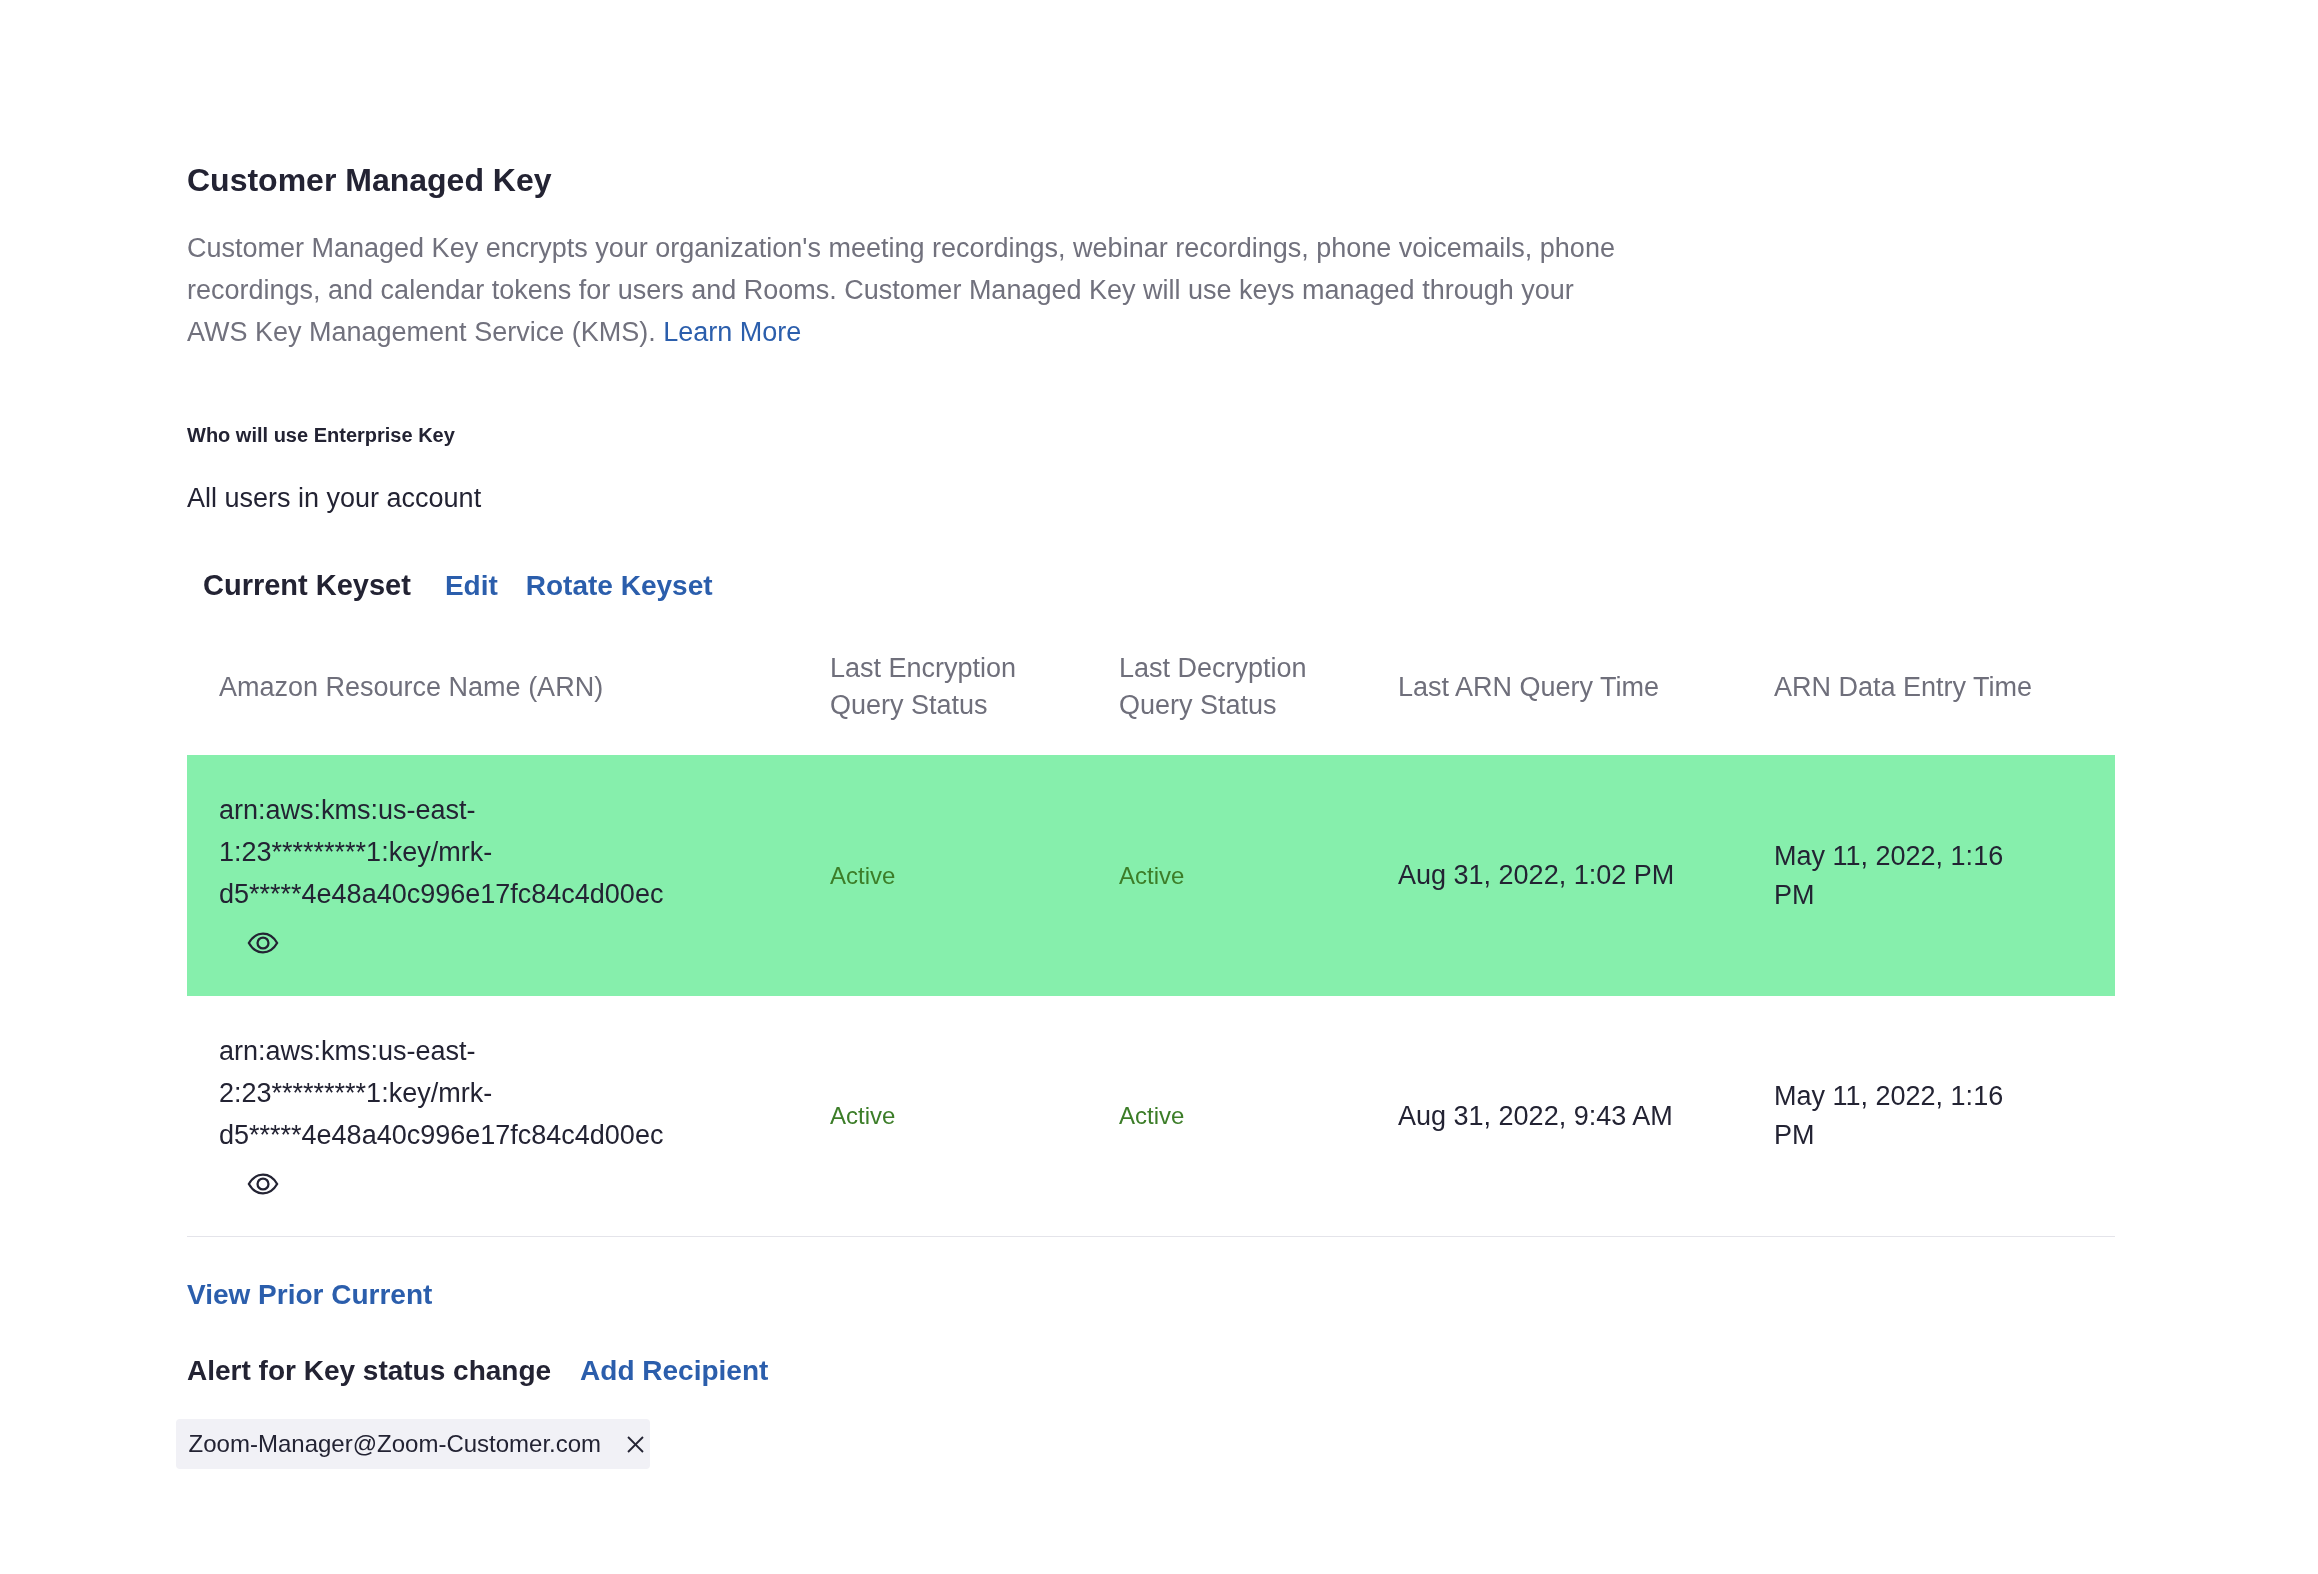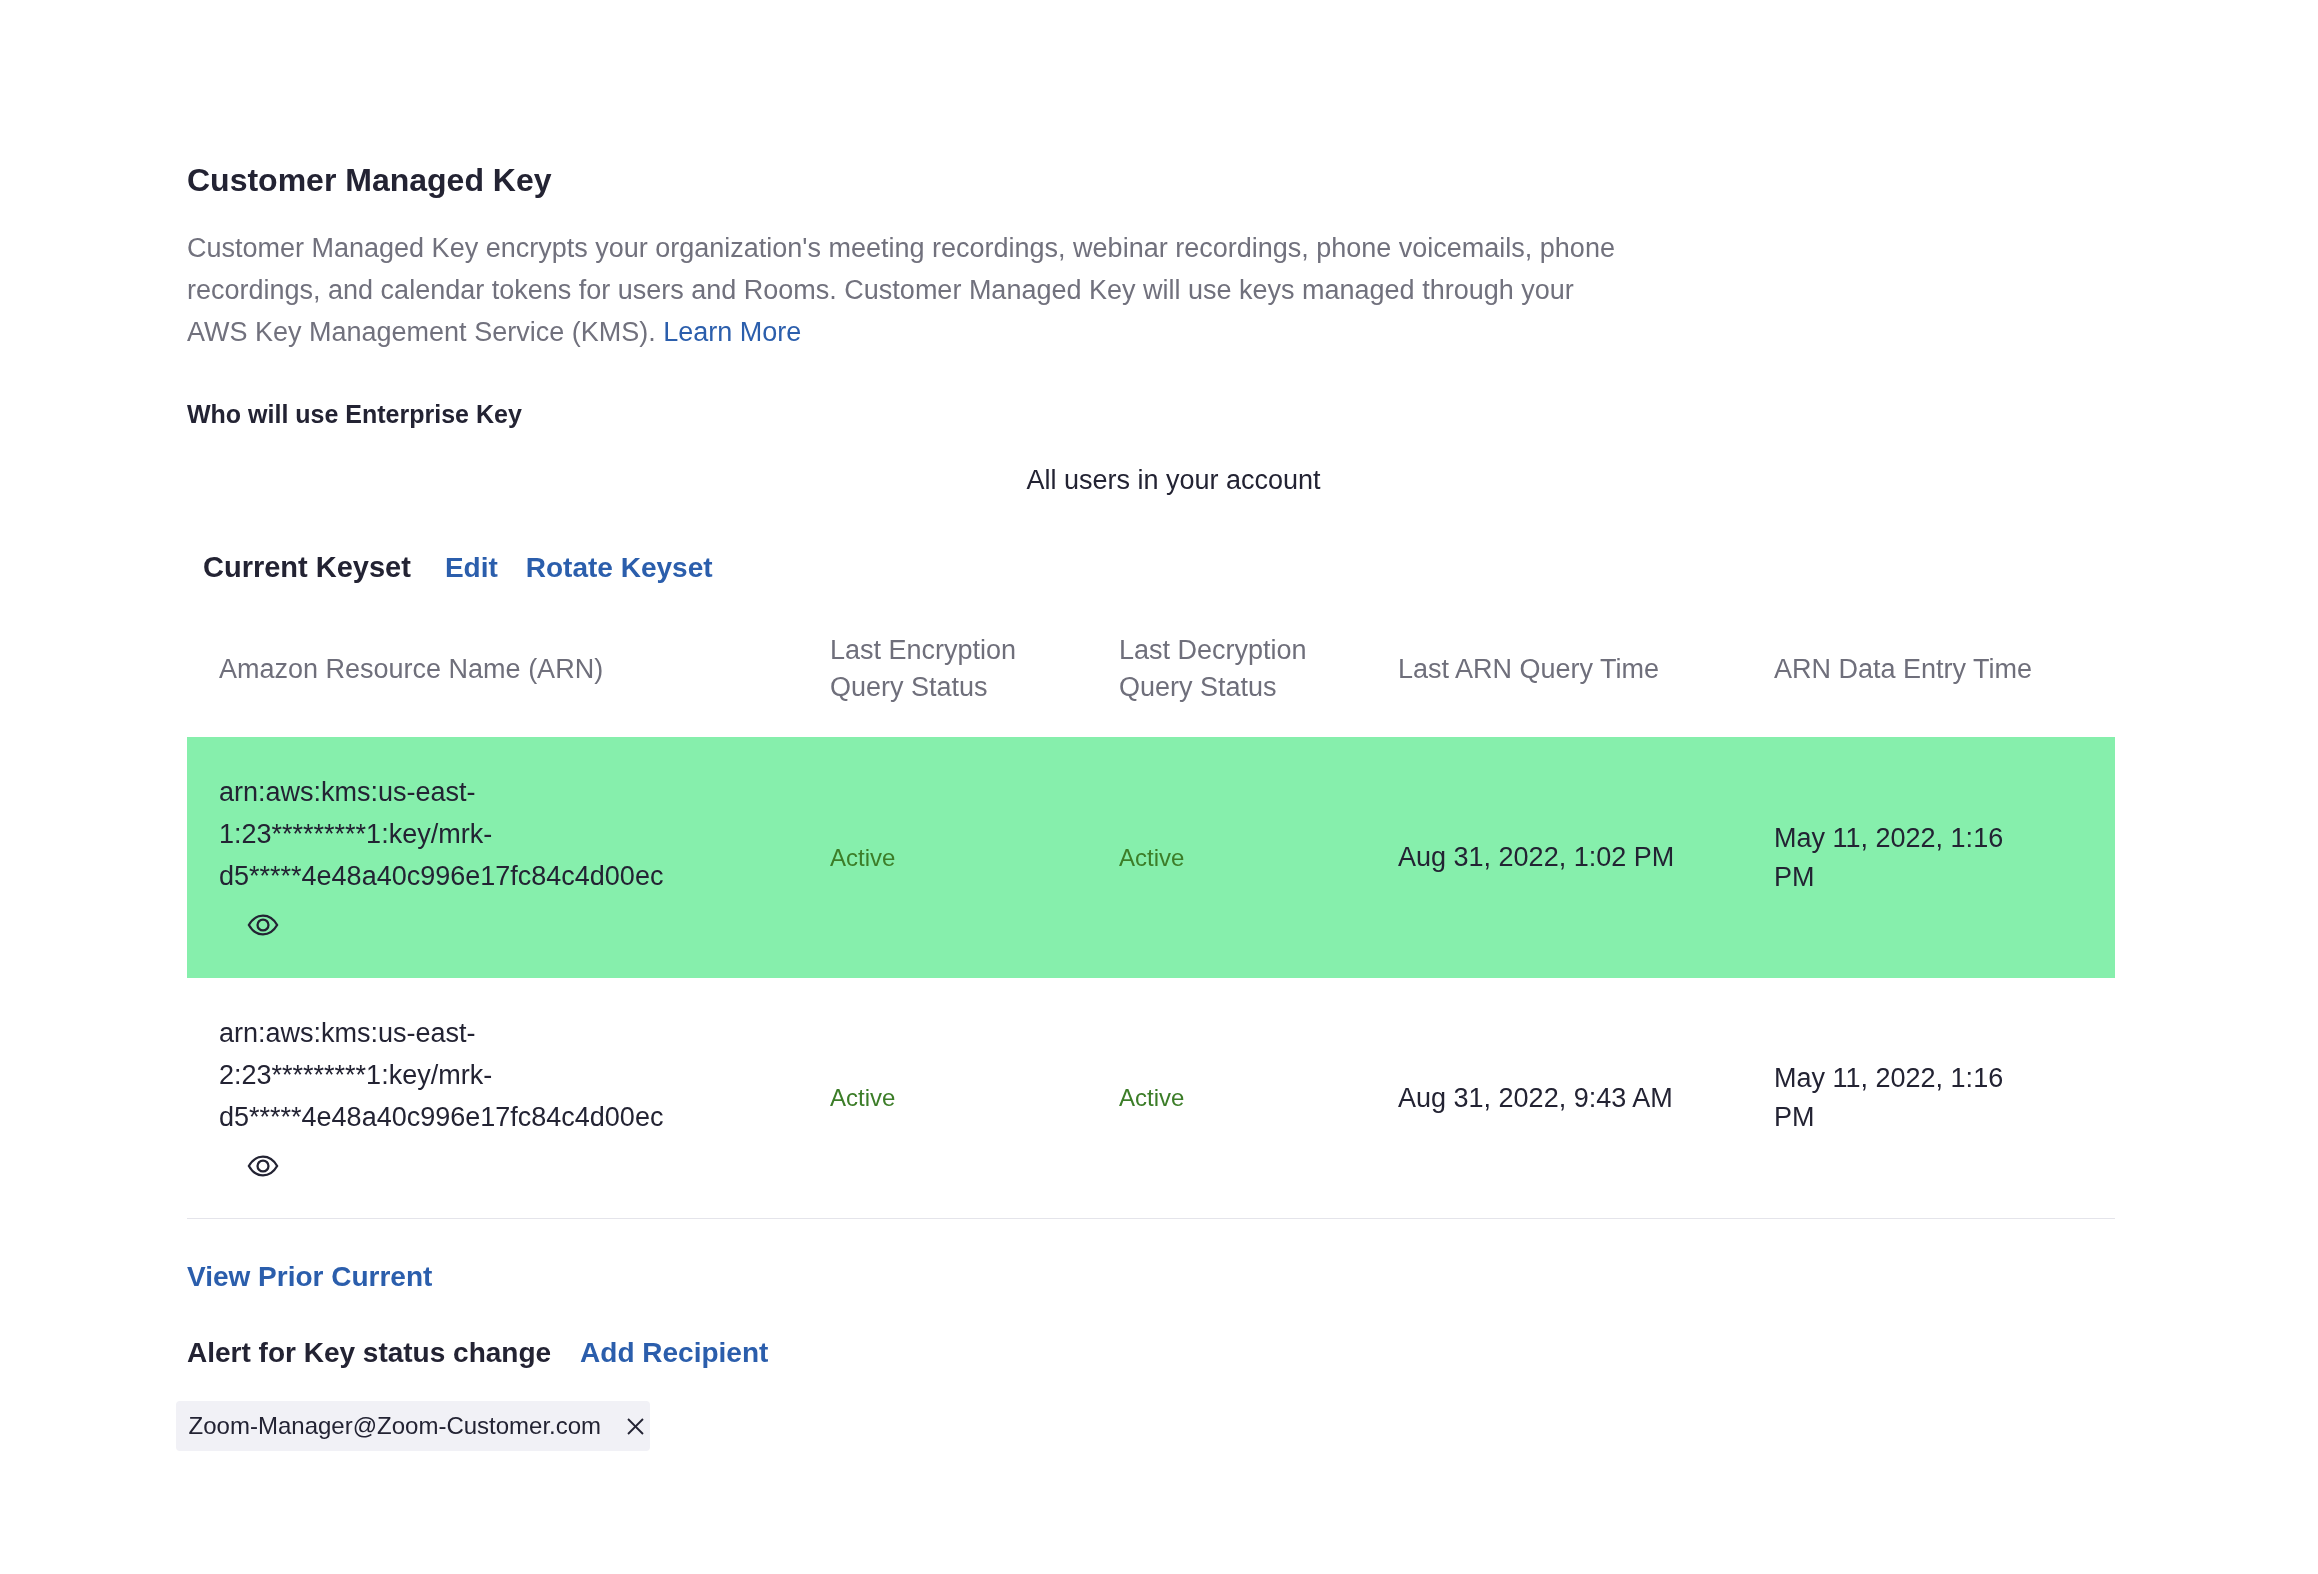--- a/index.html
+++ b/index.html
@@ -15,22 +15,22 @@
   p.desc {
     margin-top: 28px;
     font-size: 27px;
     line-height: 42px;
     color: #71717d;
     max-width: 1429px;
   }
   a.link { color: #2b5eac; text-decoration: none; cursor: pointer; }
   a.link-strong { font-weight: 700; }
 
-  h2.sec-heading { margin-top: 47px; font-size: 25px; font-weight: 700; color: #232333; }
-  p.sec-value { margin-top: 36px; font-size: 27px; color: #232333; text-align: center; }
+  h2.sec-heading { margin-top: 71px; font-size: 20px; font-weight: 700; color: #232333; }
+  p.sec-value { margin-top: 36px; font-size: 27px; color: #232333; }
 
   .keyset-row { margin-top: 55px; display: flex; align-items: baseline; margin-left: 16px; }
   .keyset-row h2 { font-size: 29px; font-weight: 700; }
   .keyset-row a { font-size: 28px; font-weight: 700; }
   .keyset-row a.first { margin-left: 34px; }
   .keyset-row a + a { margin-left: 28px; }
 
   .table { margin-top: 37px; width: 1928px; font-size: 27px; }
   .thead, .trow {
     display: grid;

